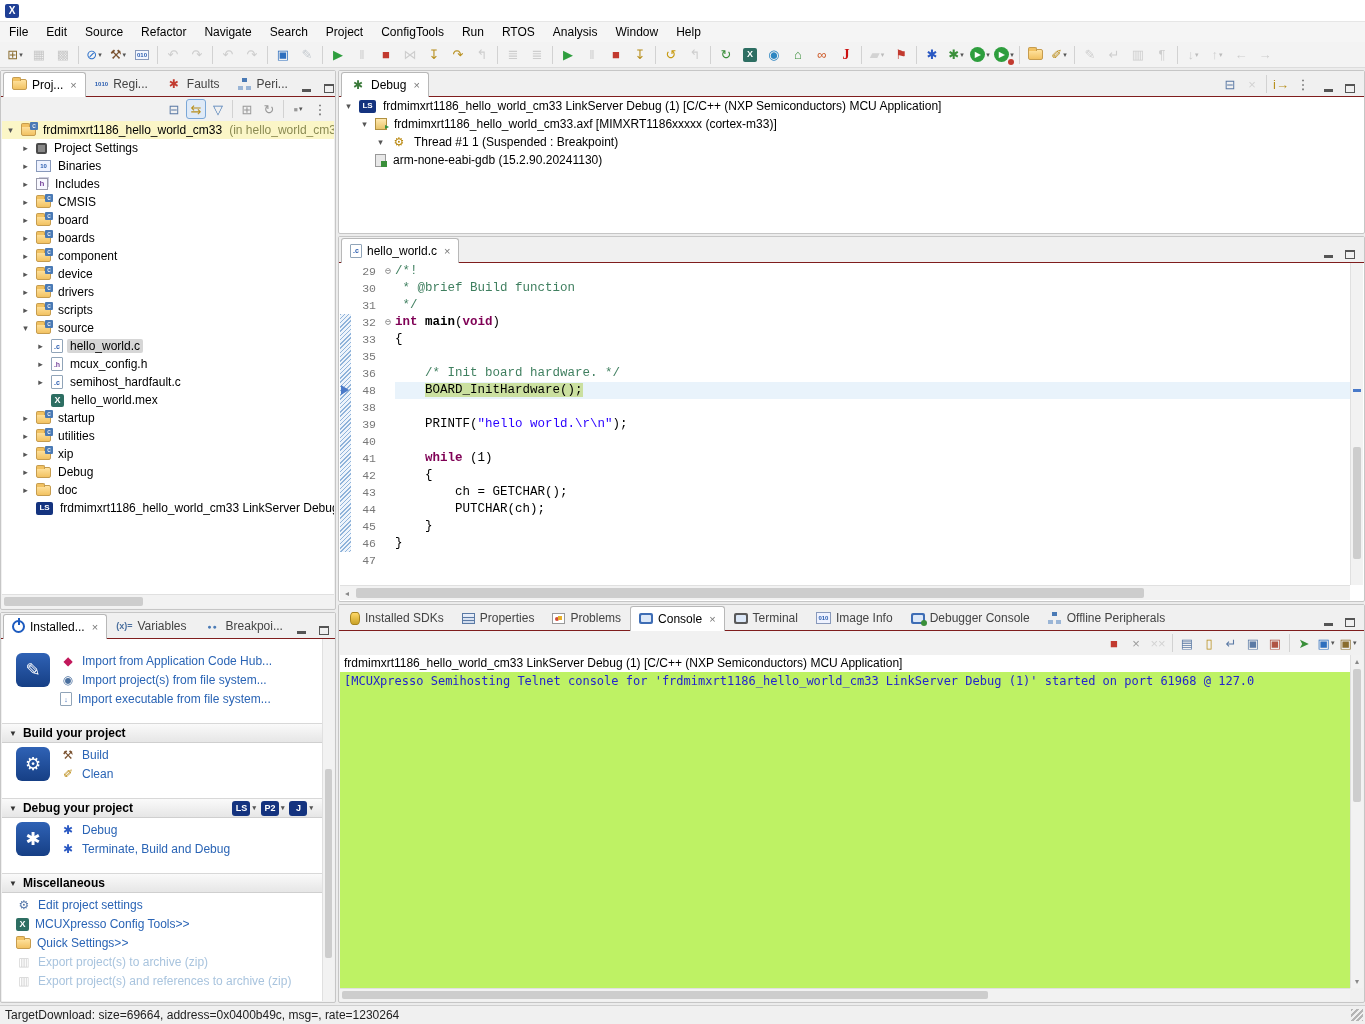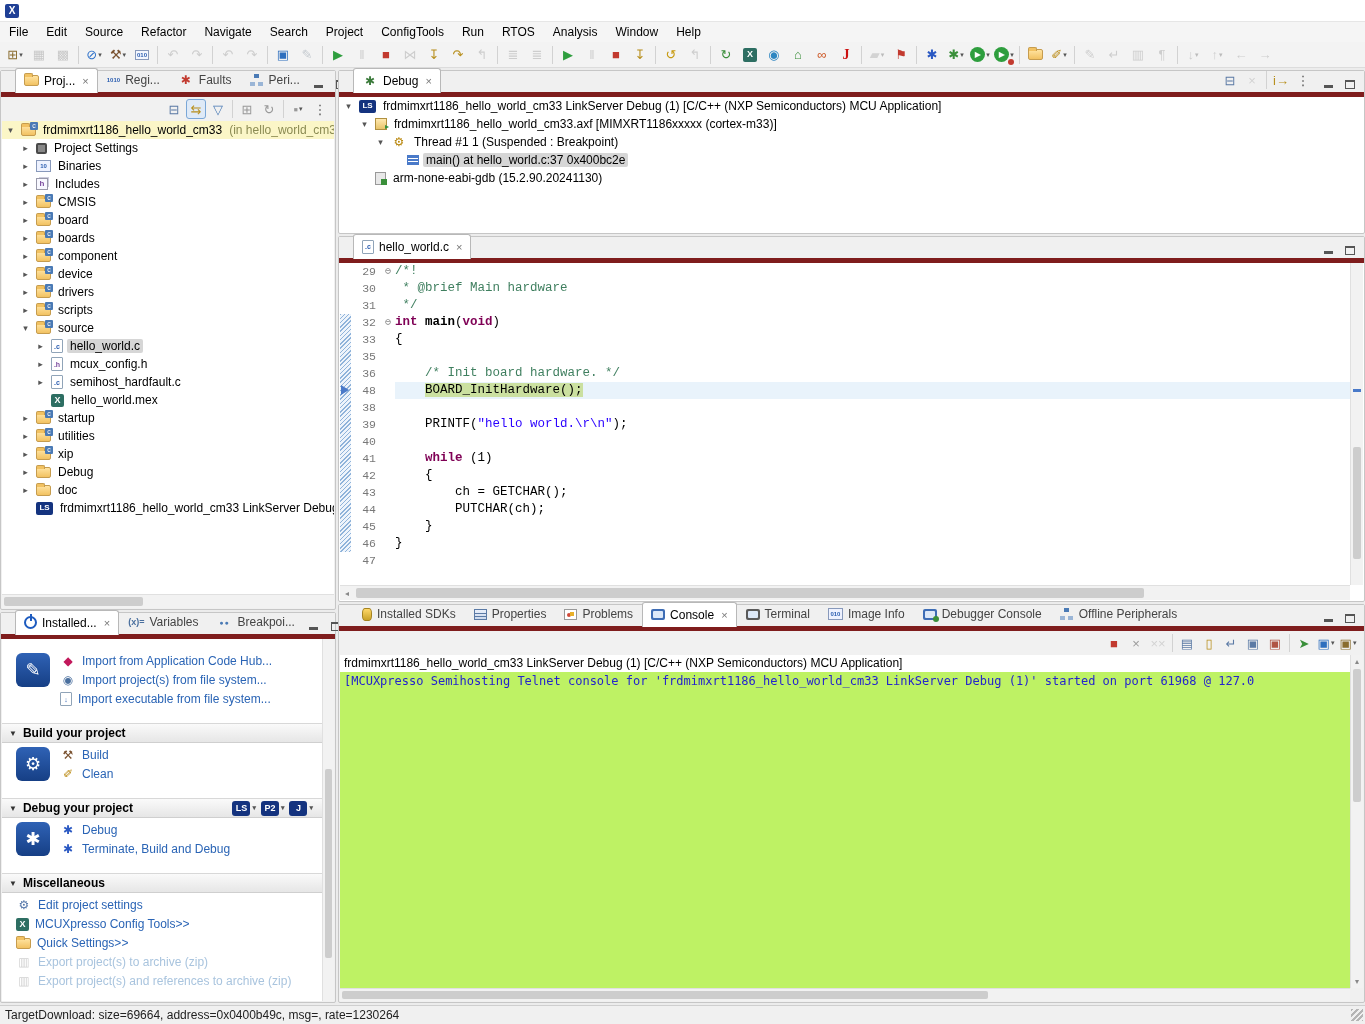--- a/index.html
+++ b/index.html
@@ -19,21 +19,21 @@
   .tb-dd{font-size:7px;color:#555;margin-left:1px}
   .tb-sep{width:1px;height:18px;background:#d2d2d2;margin:0 3px;flex:none}
   .g010{font-size:6px;border:1px solid #8899bb;padding:1px;background:#f4f7ff;font-weight:bold;letter-spacing:0}
   .gserif{font-family:"Liberation Serif",serif;font-weight:bold;font-size:14px}
   .gmex{background:#2d6e62;color:#fff!important;font-weight:bold;font-size:9px;width:14px;height:14px;display:inline-flex;align-items:center;justify-content:center;border-radius:2px}
   .gruncircle{background:#2e9e3e;border-radius:50%;width:15px;height:15px;display:inline-flex;align-items:center;justify-content:center;font-size:8px}
   .gruncircle.profile::after{content:"";position:absolute;right:1px;bottom:1px;width:6px;height:6px;border-radius:50%;background:#c23a2f}
 
   
   .panel{position:absolute;background:#f0f0f0;border:1px solid #c6c6c6;border-radius:2px}
-  .tabrow{display:flex;align-items:flex-end;height:26px;background:#f0f0f0;border-bottom:5px solid #7f1d1d;position:relative;padding-left:14px}
+  .tabrow{display:flex;align-items:flex-end;height:26px;background:#f0f0f0;border-bottom:1px solid #7f1d1d;position:relative;padding-left:2px}
   .tabs{display:flex;align-items:flex-end;height:26px}
   .tab{display:flex;align-items:center;gap:5px;padding:0 8px;height:25px;color:#444;white-space:nowrap;border:1px solid transparent;border-bottom:none;border-radius:3px 3px 0 0}
   .tab.active{background:#fff;border-color:#b8b8b8;color:#000;position:relative;top:1px;padding-bottom:1px}
   .tab-x{color:#777;font-size:11px;margin-left:2px}
   .spacer{flex:1}
   .winbtns{display:flex;align-items:center;gap:2px;padding-right:4px}
   .wbtn{width:20px;height:16px;display:flex;align-items:center;justify-content:center}
   .wb-min{width:9px;height:3px;background:#555;margin-top:4px}
   .wb-max{width:10px;height:9px;border:1px solid #555;border-top:2px solid #555}
   .viewbar{height:24px;display:flex;align-items:center;justify-content:flex-end;padding-right:4px;background:#f1f1f1}
@@ -686,25 +686,20 @@
       <div class="trow" style="padding-left: 18px;">
         <span class="twisty">▾</span>
         <span class="icon i-exe"></span>
         <span class="lbl">frdmimxrt1186_hello_world_cm33.axf [MIMXRT1186xxxxx (cortex-m33)]</span>
       </div>
       <div class="trow" style="padding-left: 34px;">
         <span class="twisty">▾</span>
         <span class="icon " style="color: rgb(184, 134, 11);">⚙</span>
         <span class="lbl">Thread #1 1 (Suspended : Breakpoint)</span>
       </div>
-      <div class="trow" style="padding-left: 50px;">
-        <span class="twisty"></span>
-        <span class="icon i-frame"></span>
-        <span class="lbl sel">main() at hello_world.c:37 0x400bc2e</span>
-      </div>
       <div class="trow" style="padding-left: 18px;">
         <span class="twisty"></span>
         <span class="icon i-gdb"></span>
         <span class="lbl">arm-none-eabi-gdb (15.2.90.20241130)</span>
       </div>
     </div>
 </div>
 
 <div class="panel" id="ed-panel">
   <div class="tabrow">
@@ -720,21 +715,21 @@
         <div class="wbtn">
           <span class="wb-min"></span>
         </div>
         <div class="wbtn">
           <span class="wb-max"></span>
         </div>
       </div>
   </div>
   <div class="codearea" id="code">
       <div class="codeline"><span class="annot"></span><span class="ln">29</span><span class="fold">⊖</span><span class="codetext"><span class="cmt">/*!</span></span></div>
-      <div class="codeline"><span class="annot"></span><span class="ln">30</span><span class="fold"></span><span class="codetext"><span class="cmt"> * @brief Main hardware</span></span></div>
+      <div class="codeline"><span class="annot"></span><span class="ln">30</span><span class="fold"></span><span class="codetext"><span class="cmt"> * @brief Build function</span></span></div>
       <div class="codeline"><span class="annot"></span><span class="ln">31</span><span class="fold"></span><span class="codetext"><span class="cmt"> */</span></span></div>
       <div class="codeline"><span class="annot range"></span><span class="ln">32</span><span class="fold">⊖</span><span class="codetext"><span class="kw">int</span><span class="pl"> </span><span class="fn">main</span><span class="pl">(</span><span class="kw">void</span><span class="pl">)</span></span></div>
       <div class="codeline"><span class="annot range"></span><span class="ln">33</span><span class="fold"></span><span class="codetext"><span class="pl">{</span></span></div>
       <div class="codeline"><span class="annot range"></span><span class="ln">35</span><span class="fold"></span><span class="codetext"></span></div>
       <div class="codeline"><span class="annot range"></span><span class="ln">36</span><span class="fold"></span><span class="codetext"><span class="pl">    </span><span class="cmt">/* Init board hardware. */</span></span></div>
       <div class="codeline cur"><span class="annot range"><span class="cur-arrow"></span></span><span class="ln">48</span><span class="fold"></span><span class="codetext"><span class="pl">    </span><span class="hl">BOARD_InitHardware();</span></span></div>
       <div class="codeline"><span class="annot range"></span><span class="ln">38</span><span class="fold"></span><span class="codetext"></span></div>
       <div class="codeline"><span class="annot range"></span><span class="ln">39</span><span class="fold"></span><span class="codetext"><span class="pl">    PRINTF(</span><span class="str">"hello world.\r\n"</span><span class="pl">);</span></span></div>
       <div class="codeline"><span class="annot range"></span><span class="ln">40</span><span class="fold"></span><span class="codetext"></span></div>
       <div class="codeline"><span class="annot range"></span><span class="ln">41</span><span class="fold"></span><span class="codetext"><span class="pl">    </span><span class="kw">while</span><span class="pl"> (1)</span></span></div>

